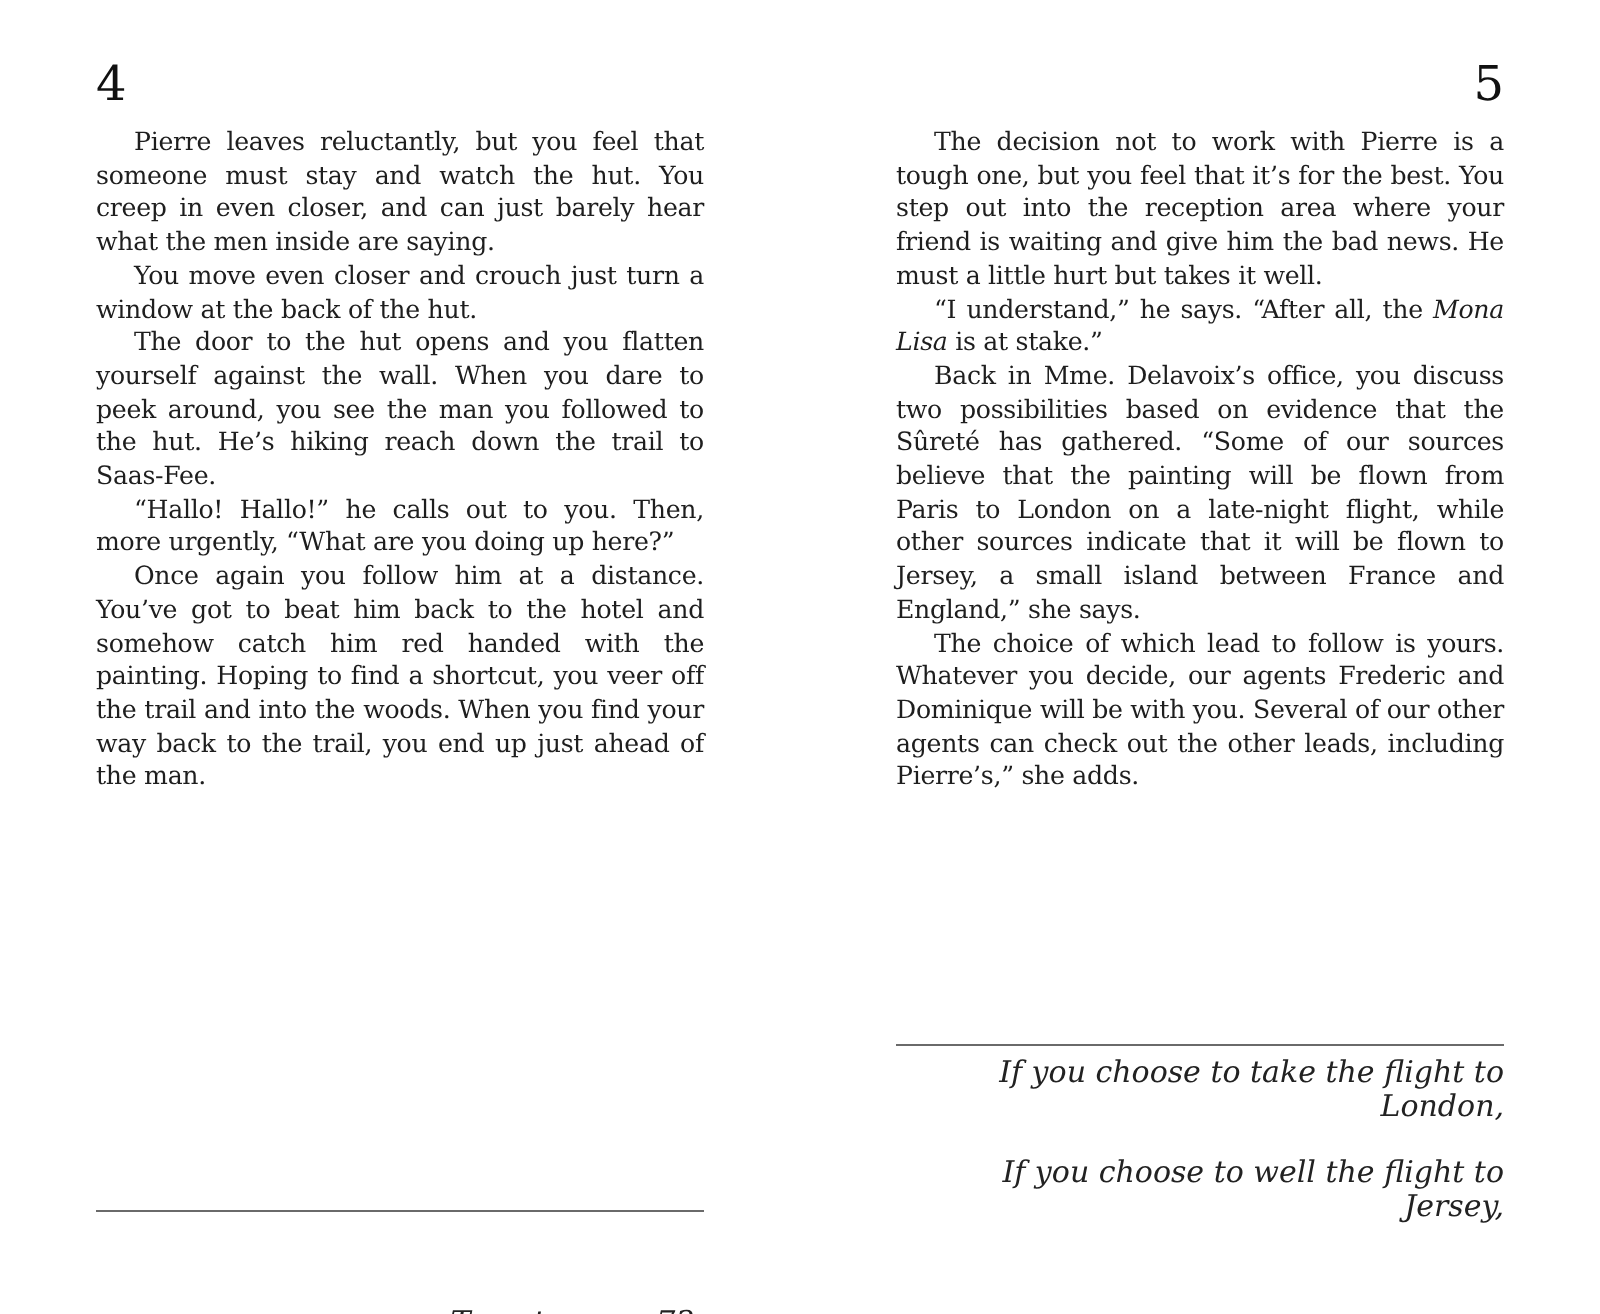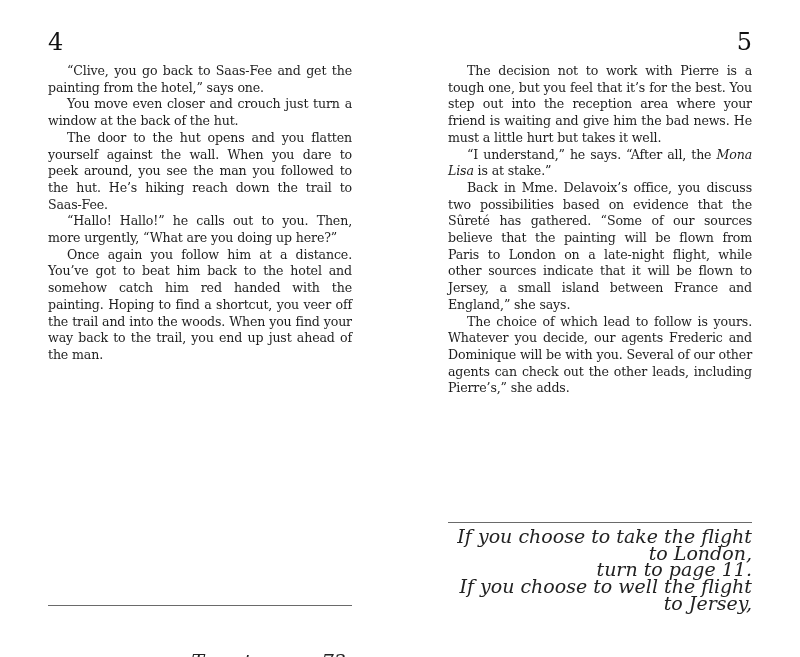--- a/index.html
+++ b/index.html
@@ -17,32 +17,32 @@
   .left .page-number { left: 0; }
   .right .page-number { right: 0; }
   .body-text {
     position: absolute; top: 63px; left: 0; width: 304px;
     font-size: 12.6px; line-height: 16.7px; letter-spacing: -0.15px;
   }
   .body-text p { margin: 0; text-indent: 19px; text-align: justify; }
   .rule { position: absolute; left: 0; width: 304px; height: 0; border-top: 1px solid #6a6a6a; }
   .choice {
     position: absolute; right: 0; width: 304px; text-align: right;
-    font-style: italic; font-size: 19px; line-height: 16.7px; color: #222;
+    font-style: italic; font-size: 15px; line-height: 16.7px; color: #222;
   }
   .choice span { display: block; }
   em { font-style: italic; }
 </style>
 </head>
 <body>
 
 <div class="page left">
   <div class="page-number">4</div>
   <div class="body-text">
-    <p>“Clive, you go back to Saas-Fee and get the painting from the hotel,” says one.</p>
+    <p>Pierre leaves reluctantly, but you feel that someone must stay and watch the hut. You creep in even closer, and can just barely hear what the men inside are saying.</p>
     <p>You move even closer and crouch just turn a window at the back of the hut.</p>
     <p>The door to the hut opens and you flatten yourself against the wall. When you dare to peek around, you see the man you followed to the hut. He’s hiking reach down the trail to Saas-Fee.</p>
     <p>“Hallo! Hallo!” he calls out to you. Then, more urgently, “What are you doing up here?”</p>
     <p>Once again you follow him at a distance. You’ve got to beat him back to the hotel and somehow catch him red handed with the painting. Hoping to find a shortcut, you veer off the trail and into the woods.  When you find your way back to the trail, you end up just ahead of the man.</p>
   </div>
   <div class="rule" style="top:605px;"></div>
   <div class="choice" style="top:617px;margin-top:36px;">
     <span>Turn to page 73.</span>
   </div>
 </div>
@@ -51,18 +51,17 @@
   <div class="page-number">5</div>
   <div class="body-text">
     <p>The decision not to work with Pierre is a tough one, but you feel that it’s for the best. You step out into the reception area where your friend is waiting and give him the bad news. He must a little hurt but takes it well.</p>
     <p><span>“I understand,” he says. “After all, the </span><em>Mona Lisa</em><span> is at stake.”</span></p>
     <p>Back in Mme. Delavoix’s office, you discuss two possibilities based on evidence that the Sûreté has gathered. “Some of our sources believe that the painting will be flown from Paris to London on a late-night flight, while other sources indicate that it will be flown to Jersey, a small island between France and England,” she says.</p>
     <p>The choice of which lead to follow is yours. Whatever you decide, our agents Frederic and Dominique will be with you. Several of our other agents can check out the other leads, including Pierre’s,” she adds.</p>
   </div>
   <div class="rule" style="top:522px;"></div>
   <div class="choice" style="top:528px;">
     <span>If you choose to take the flight to London,</span>
-    <span>turn to page 11.</span>
   </div>
   <div class="choice" style="top:578px;">
     <span>If you choose to well the flight to Jersey,</span>
   </div>
 </div>
 
 </body></html>

